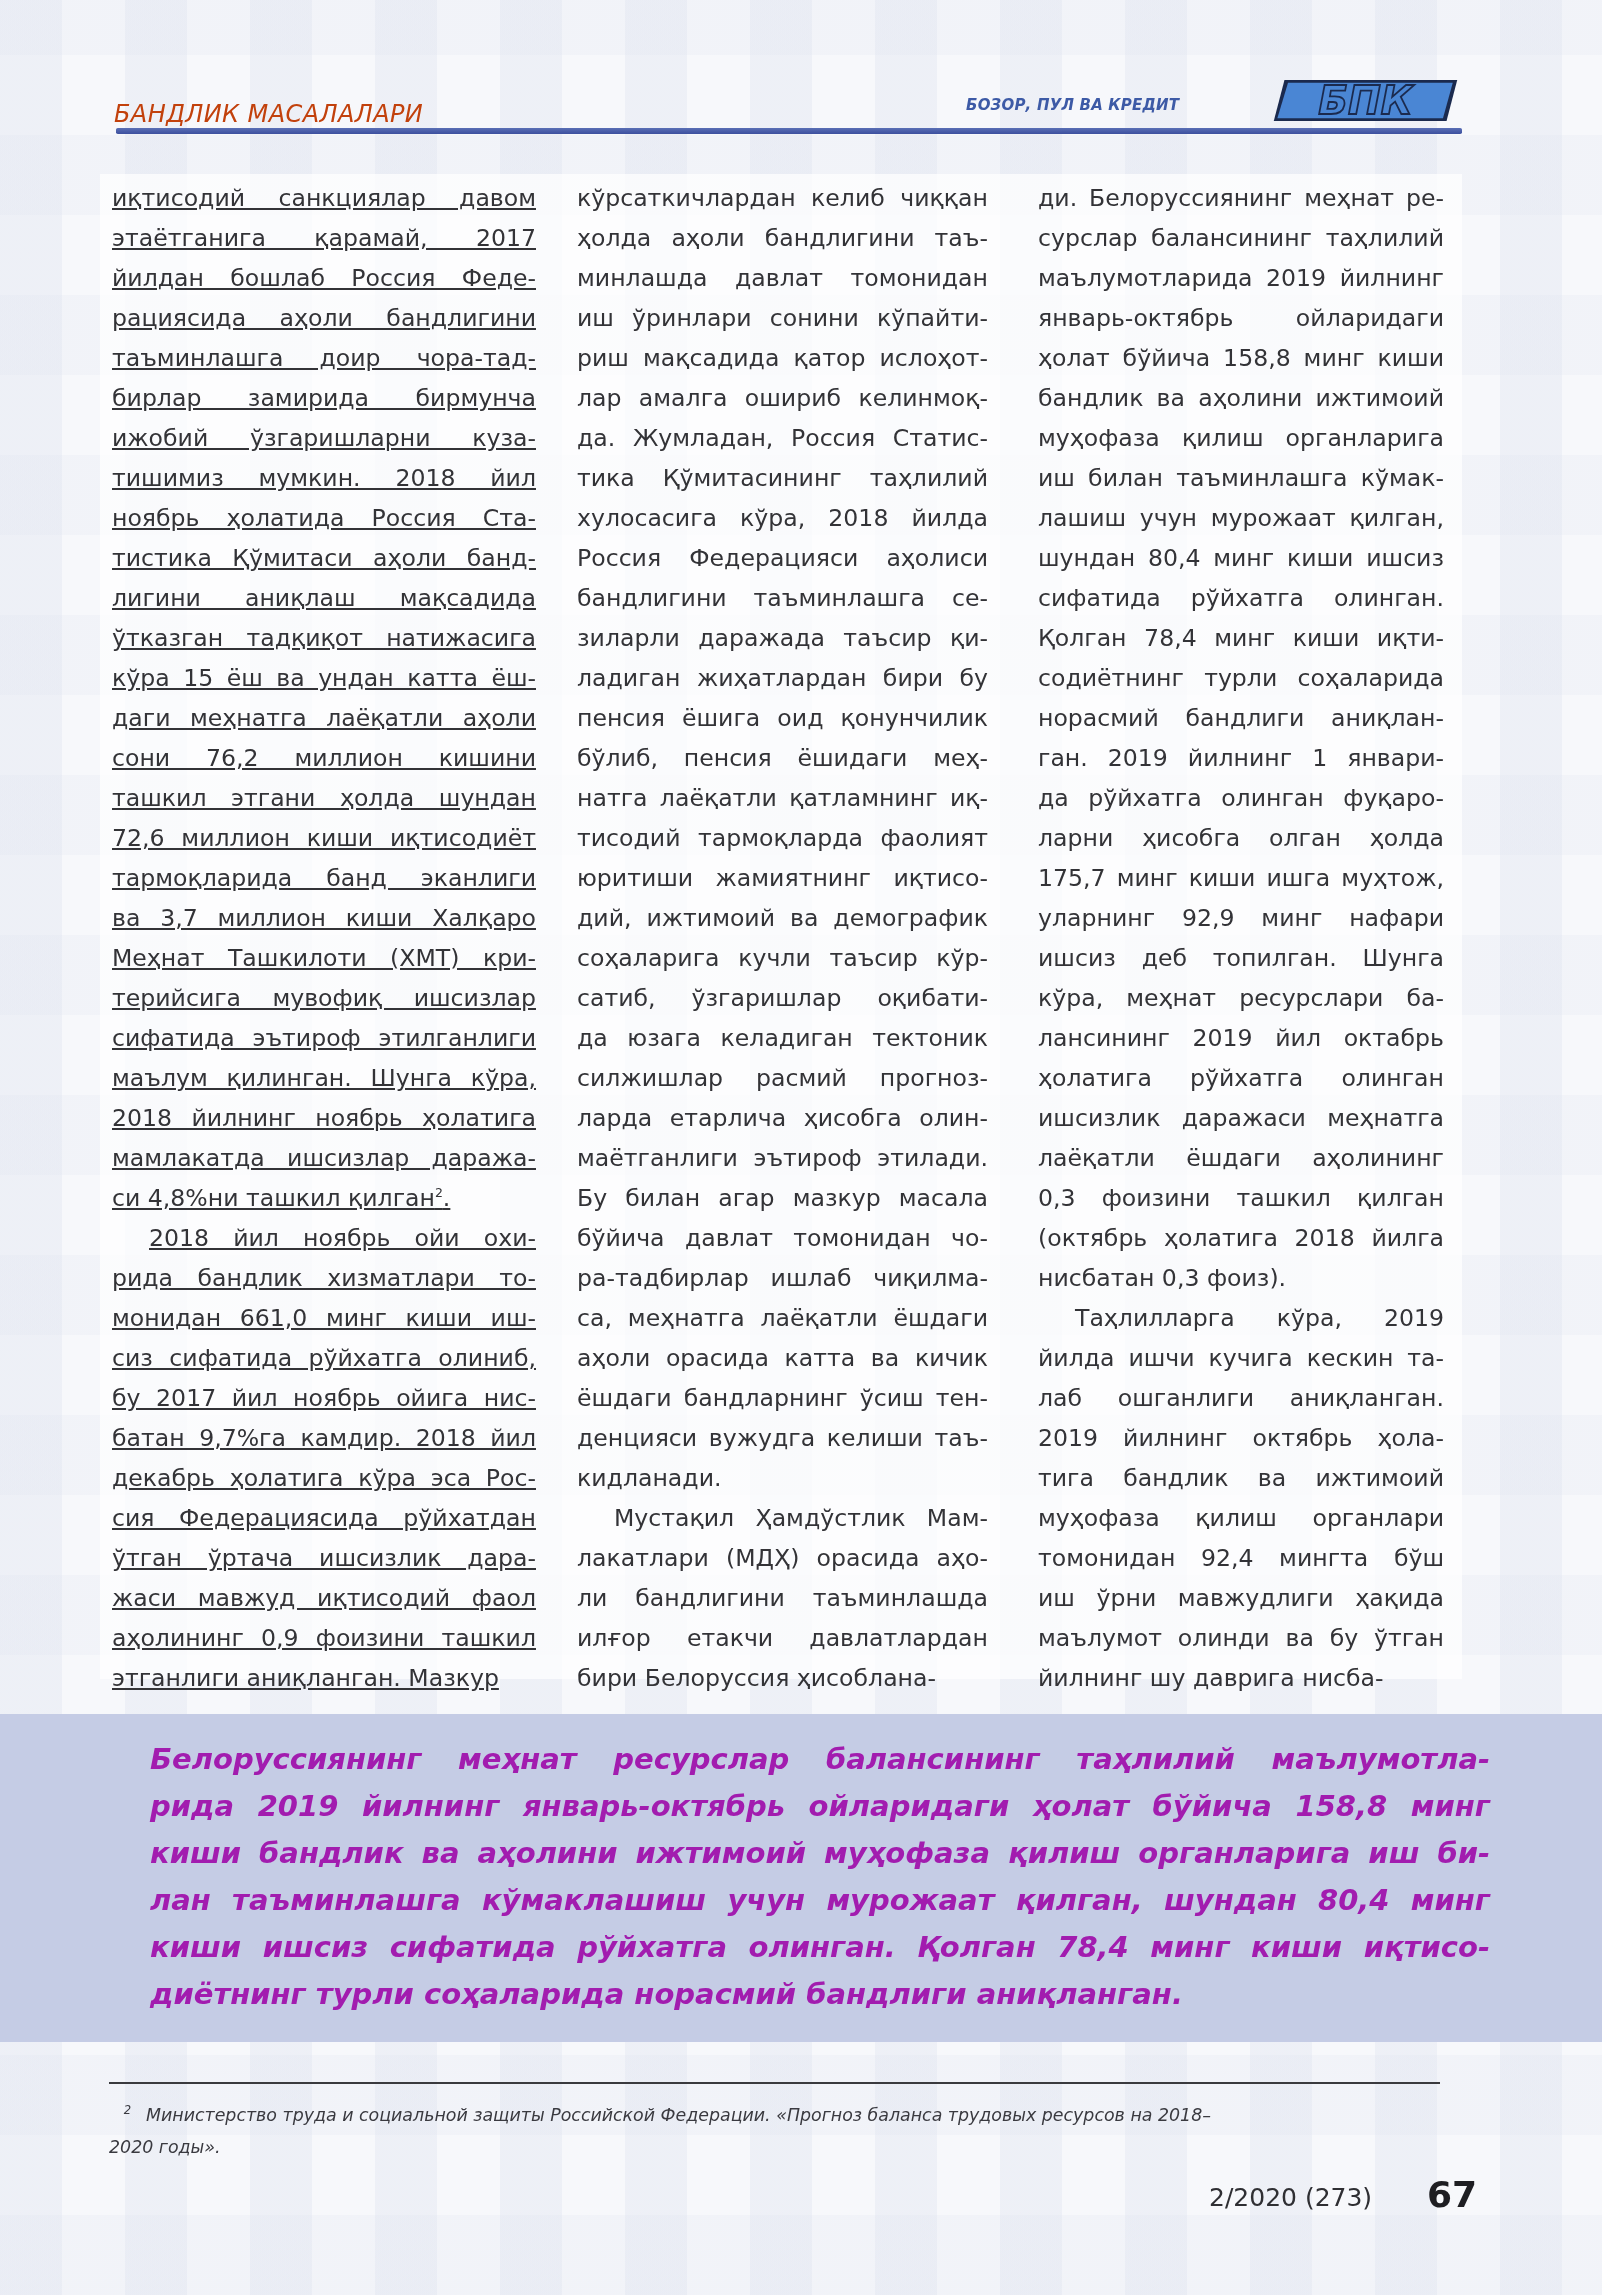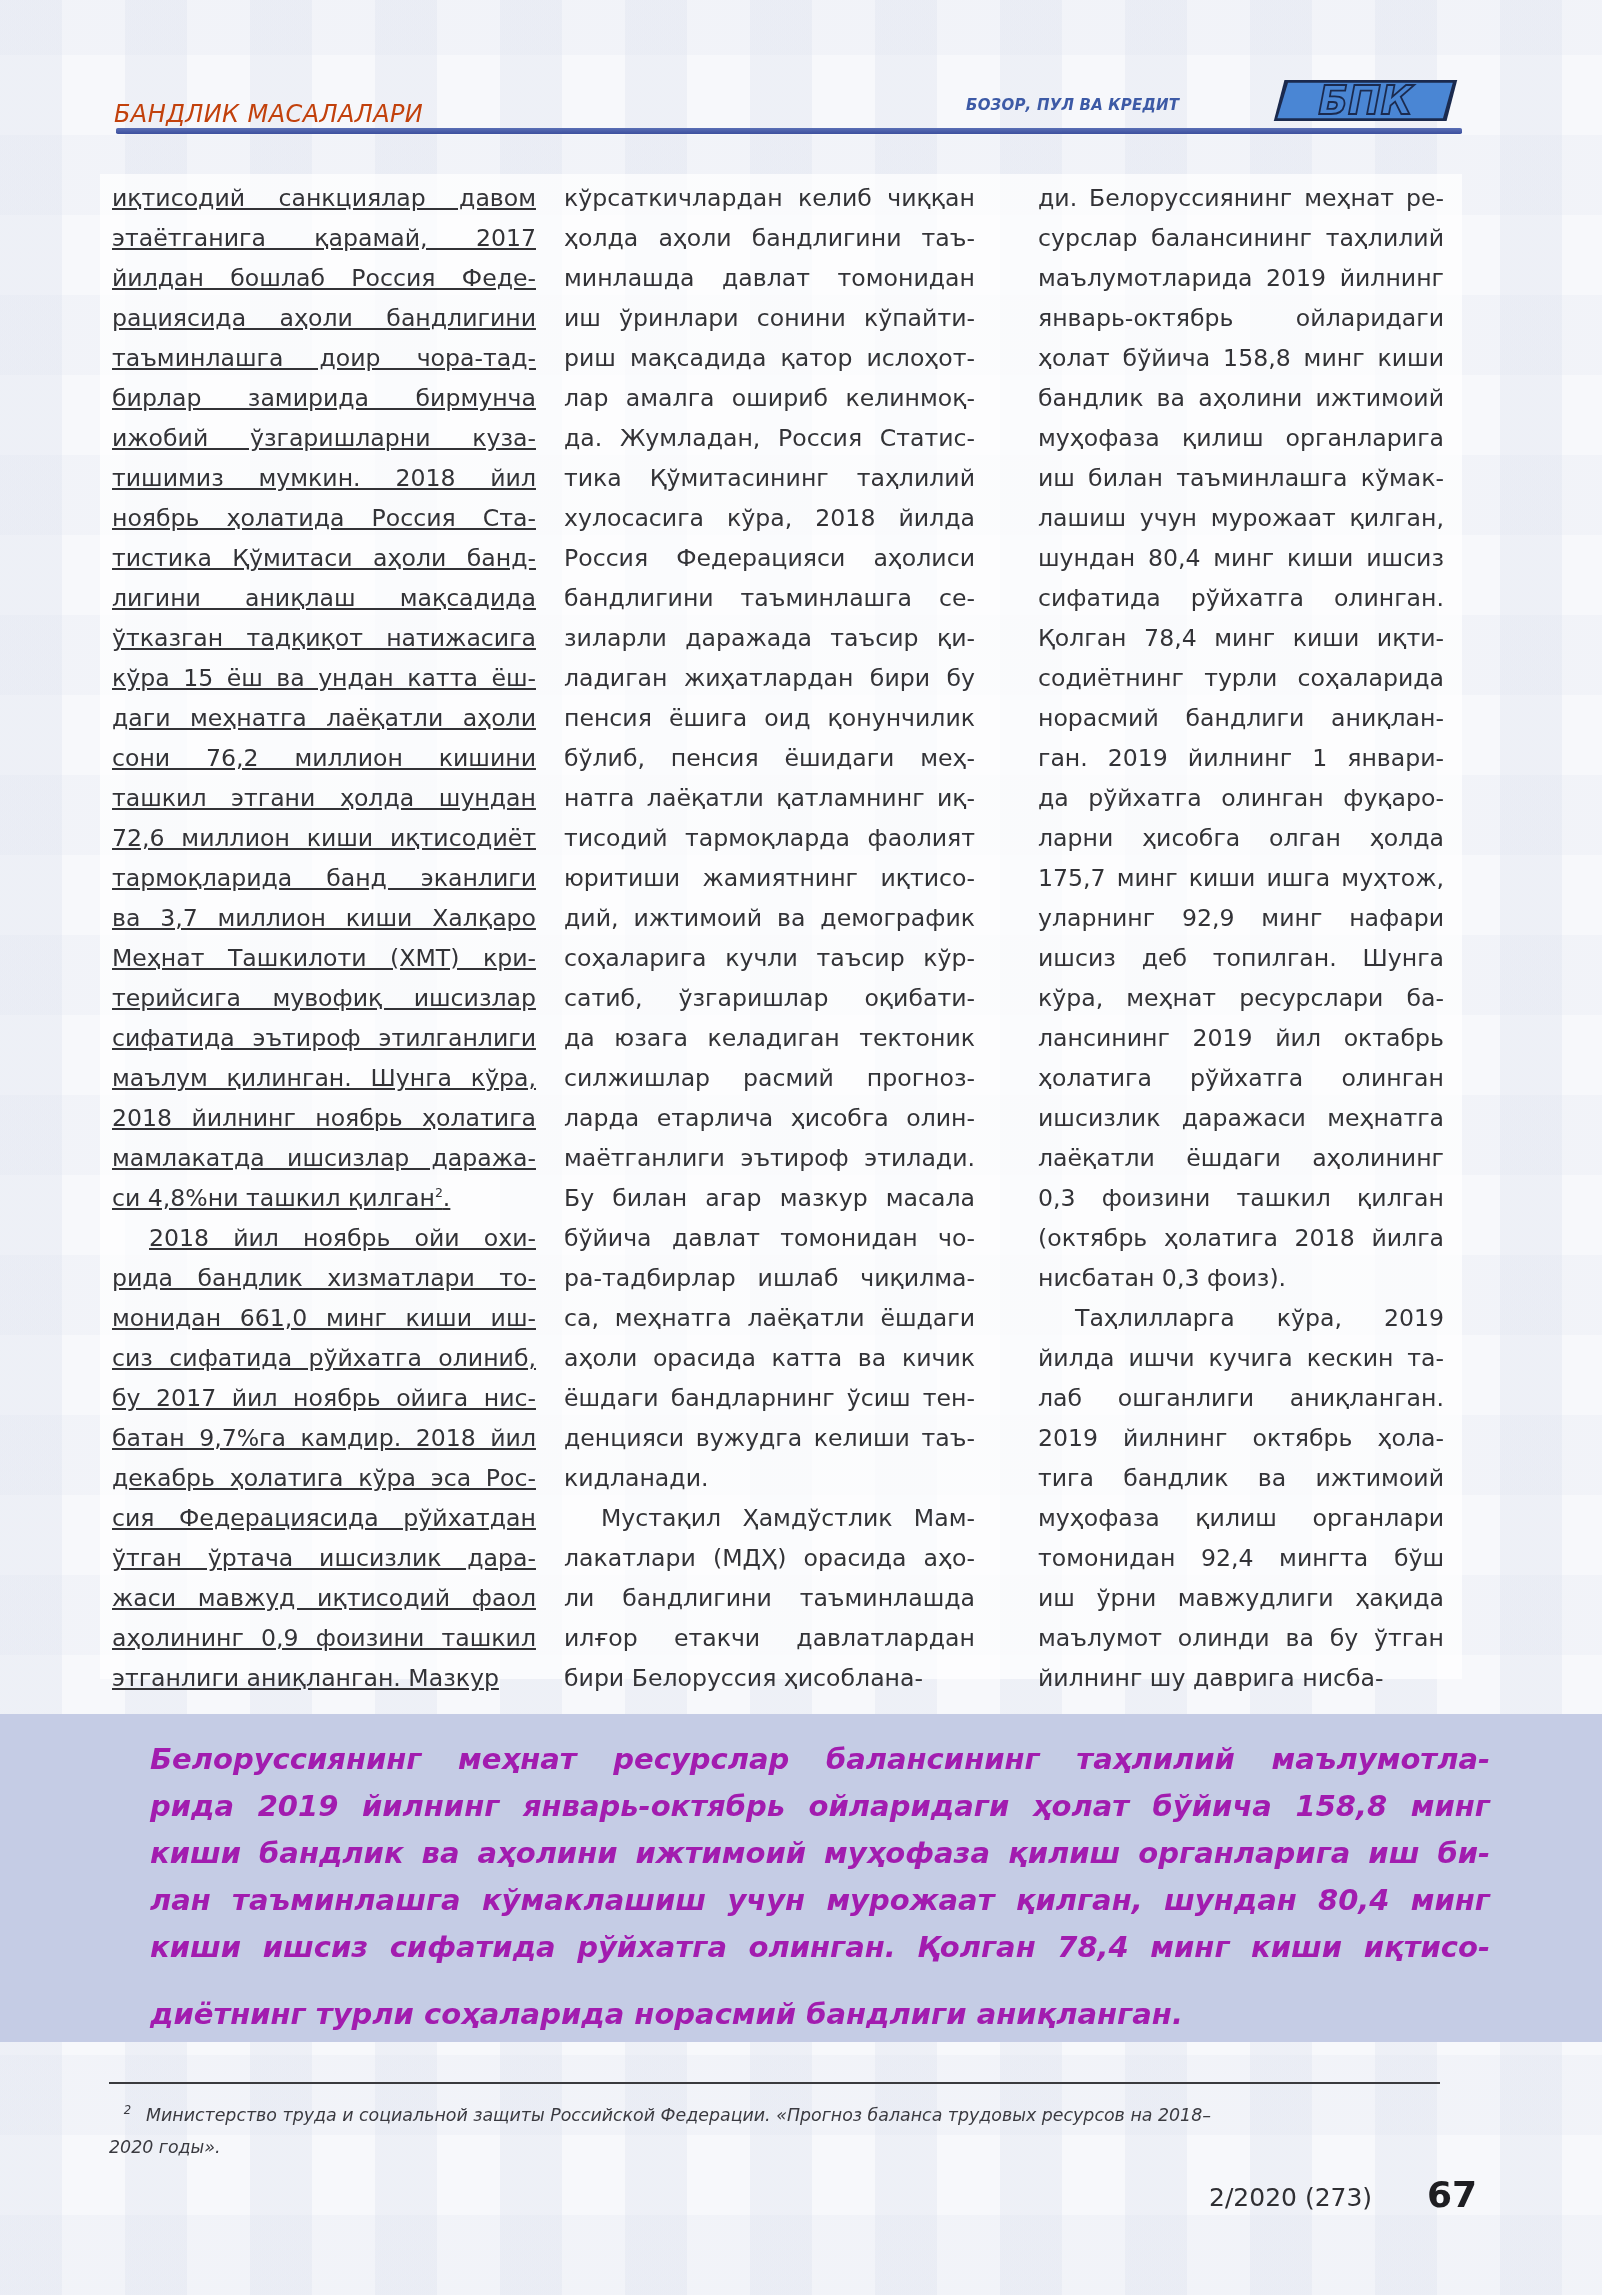--- a/index.html
+++ b/index.html
@@ -44,36 +44,36 @@
   .col {
     position: absolute; top: 178px;
     font-family: "DejaVu Sans", sans-serif;
     font-size: 23.6px; line-height: 40px;
     color: #333337;
   }
   .col .ln { display: block; white-space: nowrap; text-align: justify; text-align-last: justify; height: 40px; overflow: visible; }
   .col .ln.last { text-align-last: left; }
   .col .ln.indent { padding-left: 37px; }
   #col1 { left: 112px; width: 424px; text-decoration: underline; }
-  #col2 { left: 564px; width: 411px; }
+  #col2 { left: 577px; width: 411px; }
   #col3 { left: 1038px; width: 406px; }
   sup { font-size: 12.5px; line-height: 0; }
 
   
   .callout {
     position: absolute; left: 0; top: 1714px; width: 1603px; height: 328px;
     background: #c5cce5;
   }
   .callout-text {
     position: absolute; left: 150px; top: 1736px; width: 1340px;
     font-family: "DejaVu Sans", sans-serif; font-style: italic; font-weight: bold;
     font-size: 29px; line-height: 47px; color: #a21caf;
   }
   .callout-text .ln { display: block; white-space: nowrap; text-align: justify; text-align-last: justify; }
-  .callout-text .ln.last { text-align-last: left; margin-top: 20px; }
+  .callout-text .ln.last { text-align-last: left; }
 
   
   .fn-rule {
     position: absolute; left: 109px; top: 2082px; width: 1331px; height: 1.8px; background: #3a3a3e;
   }
   .footnote {
     position: absolute; left: 109px; top: 2094px; width: 1331px;
     font-family: "DejaVu Sans", sans-serif; font-style: italic;
     font-size: 17.4px; line-height: 32px; color: #3a3a40;
   }

